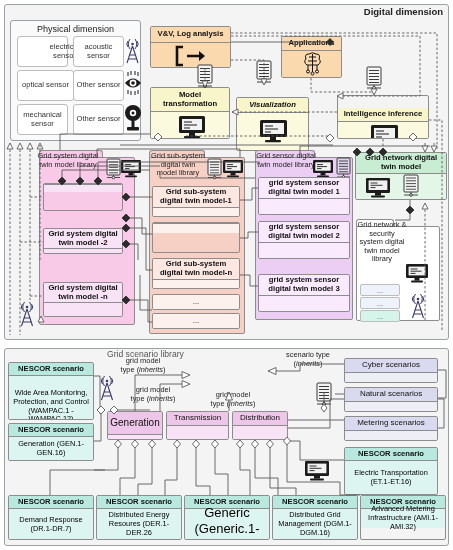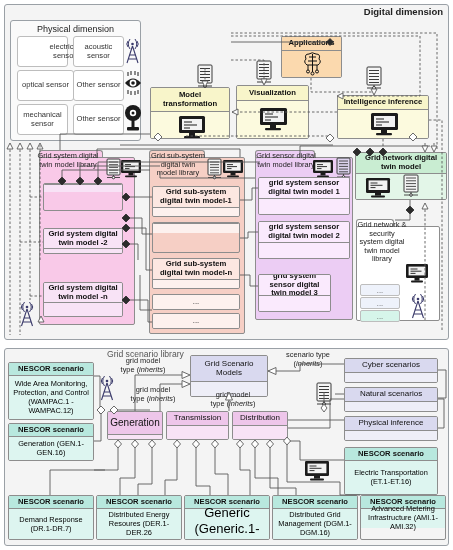--- a/index.html
+++ b/index.html
@@ -104,20 +104,30 @@
     <path d="M4 20 L4 24 M7 21 L7 25 M11 21 L11 25 M14 20 L14 24" stroke="#1b1b1b" stroke-width="1"></path>
   </svg>
   <svg class="ico" style="left:124px;top:104px;" width="18" height="28" viewBox="0 0 18 28">
     <circle cx="9" cy="9" r="8" fill="#1b1b1b"></circle>
     <circle cx="9" cy="9" r="3.2" fill="#fff"></circle>
       <circle cx="9" cy="9" r="1.5" fill="#1b1b1b"></circle>
     <rect x="7.5" y="16" width="3" height="8" fill="#1b1b1b"></rect>
     <rect x="3" y="23" width="12" height="3.5" rx="1" fill="#1b1b1b"></rect>
   </svg>
 
+  <div class="cls" style="left:150px;top:26px;width:81px;height:42px;">
+    <div class="hd orange bold" style="height:15px;">V&amp;V, Log analysis</div>
+    <div class="bd orange" style="height:26px;position:relative;">
+      <svg width="81" height="26" viewBox="0 0 81 26">
+        <path d="M32 4 H26 V22 H32" stroke="#111" stroke-width="2.6" fill="none"></path>
+        <path d="M36 13 H52" stroke="#111" stroke-width="2.6" fill="none"></path>
+        <path d="M48 8 L54 13 L48 18 Z" fill="#111"></path>
+      </svg>
+    </div>
+  </div>
 
   <div class="cls" style="left:281px;top:36px;width:61px;height:42px;">
     <div class="hd orange bold" style="height:13px;">Applications</div>
     <div class="bd orange" style="height:28px;position:relative;">
       <svg width="61" height="28" viewBox="0 0 61 28">
         <g stroke="#111" fill="none" stroke-width="1">
           <path d="M24 8 Q22 3 27 3 Q30 0.5 34 3 Q39 3 37 8 Q40 11 36 14 L25 14 Q21 11 24 8Z"></path>
           <path d="M30.5 3 V14 M27 6 H34 M26 10 H35"></path>
           <path d="M26 14 V19 M30.5 14 V21 M35 14 V19"></path>
         </g>
@@ -134,35 +144,35 @@
       <svg width="80" height="28" viewBox="0 0 80 28">
         <rect x="28" y="4" width="26" height="17" rx="1.5" fill="#1b1b1b"></rect>
         <rect x="31" y="7" width="20" height="11" fill="#f2f2f2"></rect>
         <path d="M33 10 h8 M33 13 h13 M33 16 h6" stroke="#1b1b1b" stroke-width="1.1"></path>
         <rect x="38" y="21" width="6" height="3" fill="#1b1b1b"></rect>
         <rect x="33" y="24" width="16" height="2.2" rx="1" fill="#1b1b1b"></rect>
       </svg>
     </div>
   </div>
 
-  <div class="cls" style="left:236px;top:85px;width:73px;height:54px;">
+  <div class="cls" style="left:236px;top:97px;width:73px;height:54px;font-style:italic;">
     <div class="hd yellow-hd bold" style="height:14px;">Visualization</div>
     <div class="bd yellow-bd" style="height:39px;position:relative;">
       <svg width="73" height="39" viewBox="0 0 73 39">
         <rect x="23" y="7" width="27" height="17" rx="1.5" fill="#1b1b1b"></rect>
         <rect x="26" y="10" width="21" height="11" fill="#f2f2f2"></rect>
         <path d="M28 13 h8 M28 16 h13 M28 19 h6" stroke="#1b1b1b" stroke-width="1.1"></path>
         <rect x="33" y="24" width="6" height="3" fill="#1b1b1b"></rect>
         <rect x="28" y="27" width="16" height="2.2" rx="1" fill="#1b1b1b"></rect>
       </svg>
     </div>
   </div>
 
   <div class="cls" style="left:337px;top:95px;width:92px;height:44px;">
-    <div class="hd yellow-hd bold" style="height:13px;">Intelligence inference</div>
+    <div class="hd yellow-hd bold" style="height:13px;margin-top:12px;">Intelligence inference</div>
     <div class="bd yellow-bd" style="height:30px;position:relative;">
       <svg width="92" height="30" viewBox="0 0 92 30">
         <rect x="33" y="3" width="27" height="17" rx="1.5" fill="#1b1b1b"></rect>
         <rect x="36" y="6" width="21" height="11" fill="#f2f2f2"></rect>
         <path d="M38 9 h8 M38 12 h13 M38 15 h6" stroke="#1b1b1b" stroke-width="1.1"></path>
         <rect x="43" y="20" width="6" height="3" fill="#1b1b1b"></rect>
         <rect x="38" y="23" width="16" height="2.2" rx="1" fill="#1b1b1b"></rect>
       </svg>
     </div>
   </div>
@@ -265,21 +275,21 @@
       <circle cx="9.5" cy="20" r="1.3" fill="#fff" stroke="#3a3a3a"></circle>
   </svg>
   <div class="cls" style="left:258px;top:177px;width:92px;height:38px;">
     <div class="hd violetbx-hd bold" style="height:20px;">grid system sensor digital twin model 1</div>
     <div class="bd violetbx-hd" style="height:17px;"></div>
   </div>
   <div class="cls" style="left:258px;top:221px;width:92px;height:38px;">
     <div class="hd violetbx-hd bold" style="height:20px;">grid system sensor digital twin model 2</div>
     <div class="bd violetbx-hd" style="height:17px;"></div>
   </div>
-  <div class="cls" style="left:258px;top:274px;width:73px;height:38px;">
+  <div class="cls" style="left:258px;top:274px;width:92px;height:38px;">
     <div class="hd violetbx-hd bold" style="height:20px;">grid system sensor digital twin model 3</div>
     <div class="bd violetbx-hd" style="height:17px;"></div>
   </div>
 
   <div class="cls" style="left:355px;top:152px;width:92px;height:48px;">
     <div class="hd green-hd bold" style="height:20px;">Grid network digital twin model</div>
     <div class="bd green-bd" style="height:27px;position:relative;">
       <svg width="92" height="27" viewBox="0 0 92 27">
         <rect x="10" y="4" width="24" height="15" rx="1.2" fill="#1b1b1b"></rect>
         <rect x="12.6" y="6.4" width="18.8" height="9.6" fill="#f2f2f2"></rect>
@@ -322,24 +332,20 @@
     <g stroke="#3b3b6b" fill="none" stroke-width="1">
       <path d="M4 4 Q1.5 7 4 10"></path>
         <path d="M13 4 Q15.5 7 13 10"></path>
       <path d="M6 2 Q2.5 7 6 12"></path>
         <path d="M11 2 Q14.5 7 11 12"></path>
     </g>
     <circle cx="8.5" cy="7" r="1.3" fill="#3b3b6b"></circle>
     <path d="M8.5 9 L3 26 M8.5 9 L14 26 M5 18 H12 M4 22 H13" stroke="#3b3b6b" stroke-width="1.1" fill="none"></path>
   </svg>
 
-  <div class="cls" style="left:190px;top:355px;width:78px;height:42px;">
-    <div class="hd lav-hd" style="height:25px;font-size:8px;">Grid Scenario Models</div>
-    <div class="bd lav-bd" style="height:16px;"></div>
-  </div>
 
   <div class="label" style="left:108px;top:357px;width:70px;">grid model<br>type (<i>inherits</i>)</div>
   <div class="label" style="left:118px;top:386px;width:70px;">grid model<br>type (<i>inherits</i>)</div>
   <div class="label" style="left:197px;top:391px;width:72px;">grid model<br>type (<i>inherits</i>)</div>
   <div class="label" style="left:272px;top:351px;width:72px;">scenario type<br>(<i>inherits</i>)</div>
 
   <div class="cls" style="left:107px;top:411px;width:56px;height:29px;">
     <div class="hd magenta-hd" style="height:22px;font-size:10px;">Generation</div>
     <div class="bd magenta-bd" style="height:15px;"></div>
   </div>
@@ -354,27 +360,27 @@
 
   <div class="cls" style="left:344px;top:358px;width:94px;height:25px;">
     <div class="hd lav-hd" style="height:13px;font-size:8px;">Cyber scenarios</div>
     <div class="bd lav-bd" style="height:11px;"></div>
   </div>
   <div class="cls" style="left:344px;top:387px;width:94px;height:25px;">
     <div class="hd lav-hd" style="height:13px;font-size:8px;">Natural scenarios</div>
     <div class="bd lav-bd" style="height:11px;"></div>
   </div>
   <div class="cls" style="left:344px;top:416px;width:94px;height:25px;">
-    <div class="hd lav-hd" style="height:13px;font-size:8px;">Physical inference</div>
+    <div class="hd lav-hd" style="height:13px;font-size:8px;">Metering scenarios</div>
     <div class="bd lav-bd" style="height:11px;"></div>
   </div>
 
   <div class="cls" style="left:8px;top:362px;width:86px;height:58px;">
     <div class="hd teal-hd bold" style="height:12px;font-size:7.6px;">NESCOR scenario</div>
-    <div class="bd teal-bd" style="height:45px;display:flex;align-items:center;justify-content:center;text-align:center;font-size:7.4px;line-height:1.2;padding:0 2px;">Wide Area Monitoring, Protection, and Control (WAMPAC.1 - WAMPAC.12)</div>
+    <div class="bd teal-bd" style="height:62px;display:flex;align-items:center;justify-content:center;text-align:center;font-size:7.4px;line-height:1.2;padding:0 2px;">Wide Area Monitoring, Protection, and Control (WAMPAC.1 - WAMPAC.12)</div>
   </div>
 
   <div class="cls" style="left:8px;top:423px;width:86px;height:38px;">
     <div class="hd teal-hd bold" style="height:12px;font-size:7.6px;">NESCOR scenario</div>
     <div class="bd teal-bd" style="height:25px;display:flex;align-items:center;justify-content:center;text-align:center;font-size:7.4px;line-height:1.2;padding:0 2px;">Generation (GEN.1-GEN.16)</div>
   </div>
 
   <div class="cls" style="left:344px;top:447px;width:94px;height:48px;">
     <div class="hd teal-hd bold" style="height:12px;font-size:7.6px;">NESCOR scenario</div>
     <div class="bd teal-bd" style="height:35px;display:flex;align-items:center;justify-content:center;text-align:center;font-size:7.4px;line-height:1.2;padding:0 2px;">Electric Transportation (ET.1-ET.16)</div>

